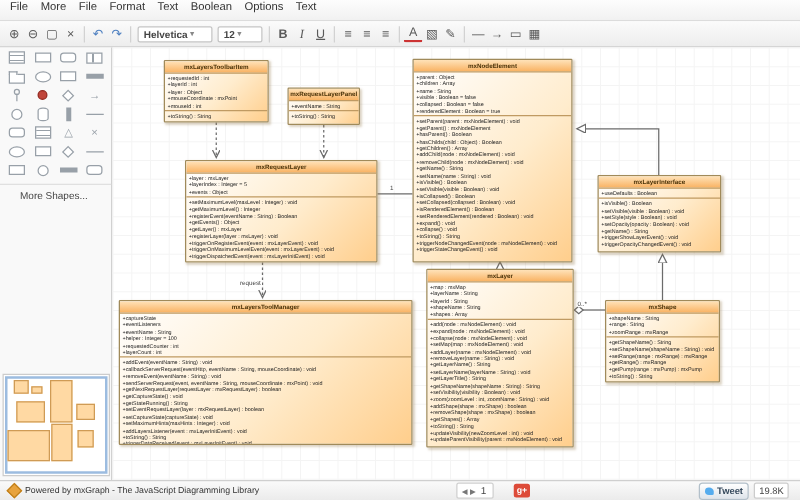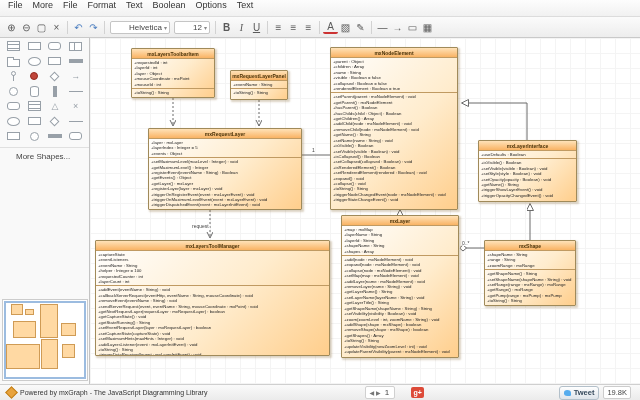--- a/index.html
+++ b/index.html
@@ -12,22 +12,22 @@
   .menu-item{padding:0 5px;cursor:default;}
 
   
   .toolbar{height:20px;flex:none;display:flex;align-items:center;background:linear-gradient(#fbfbfb,#ededed);
     border-bottom:1px solid #c9c9c9;padding:0 4px;}
   .tb-btn{width:15px;height:15px;display:flex;align-items:center;justify-content:center;font-size:10px;
     color:#5a5a5a;border-radius:2px;flex:none;}
   .tb-blue{color:#4d7fc0;}
   .tb-sep{width:1px;height:13px;background:#d2d2d2;margin:0 3px;flex:none;}
   .tb-select{height:13px;box-sizing:border-box;border:1px solid #c5c5c5;background:#fff;border-radius:2px;
-    display:flex;align-items:center;justify-content:flex-end;font-size:8px;color:#444;
-    padding:0 2px 0 4px;margin:0 2px;flex:none;}
+    display:flex;align-items:center;justify-content:flex-start;font-size:8px;color:#444;
+    padding:0 2px 0 4px;margin:0 2px;flex:none;font-weight:bold;}
   .tb-font{width:60px;}.tb-size{width:36px;}
   .caret{font-size:6px;color:#888;margin-left:2px;}
   .tb-b{font-weight:bold;}.tb-i{font-style:italic;font-family:"Liberation Serif",serif;}.tb-u{text-decoration:underline;}
   .tb-fontcolor{border-bottom:2px solid #cc3333;height:13px;box-sizing:border-box;}
 
   
   .main{flex:1;display:flex;min-height:0;}
   .sidebar{width:89px;flex:none;background:#f9f9f9;border-right:1px solid #c3c3c3;position:relative;}
   .sb-header{padding:4px 6px 2px;font-size:9px;color:#333;}
   .shape-grid{display:grid;grid-template-columns:repeat(4,1fr);gap:1px 0;padding:1px 3px;}

